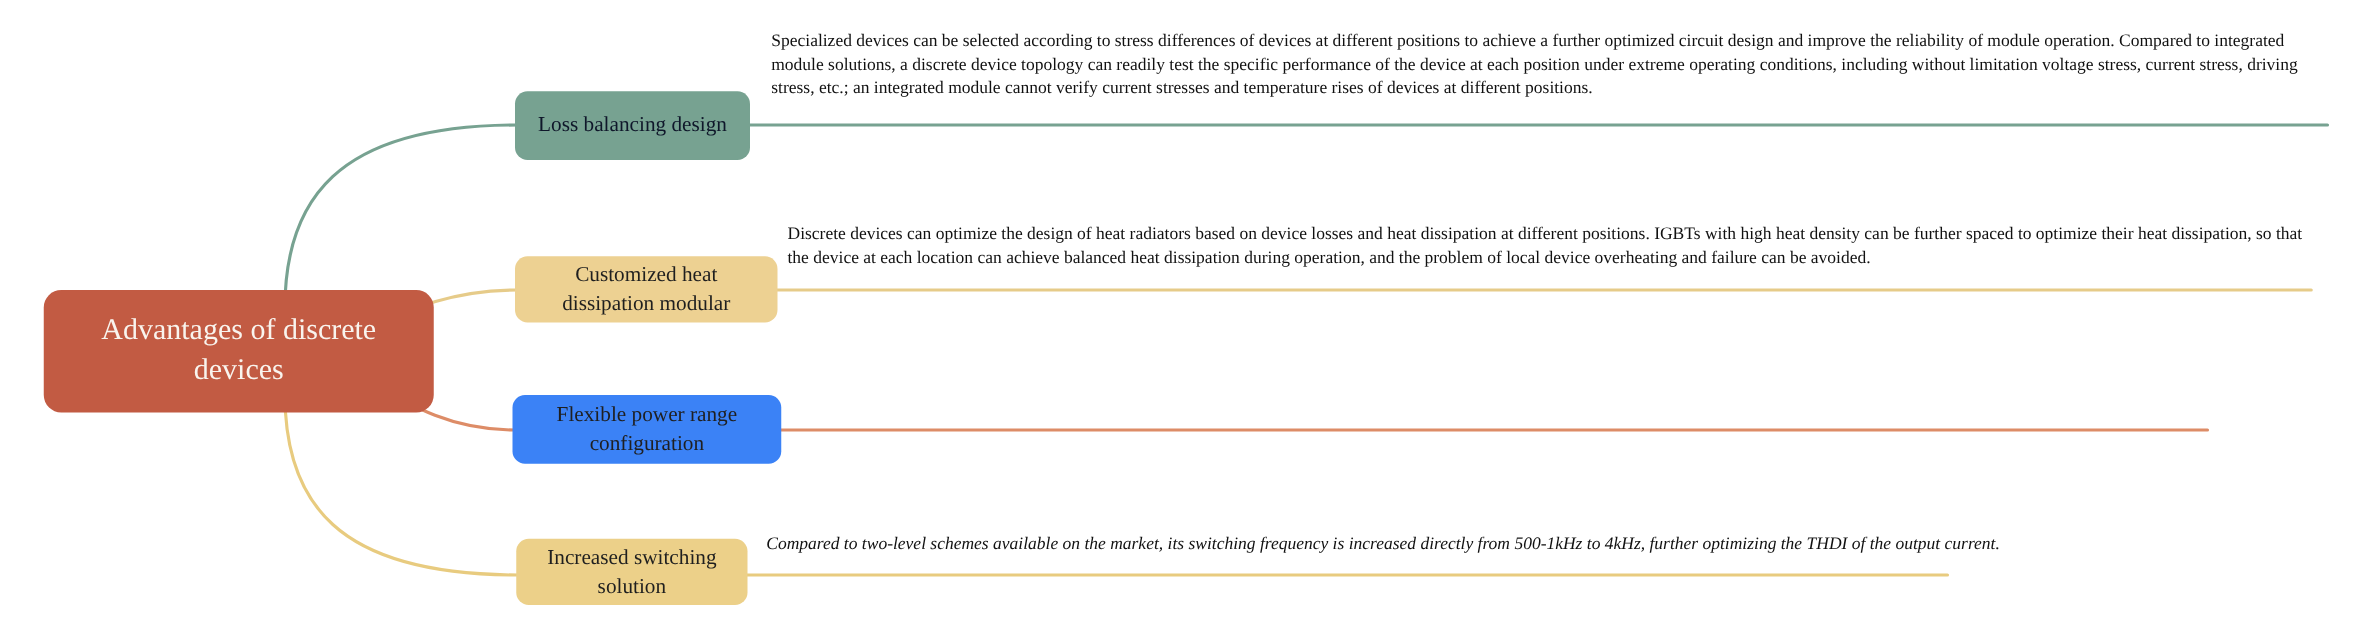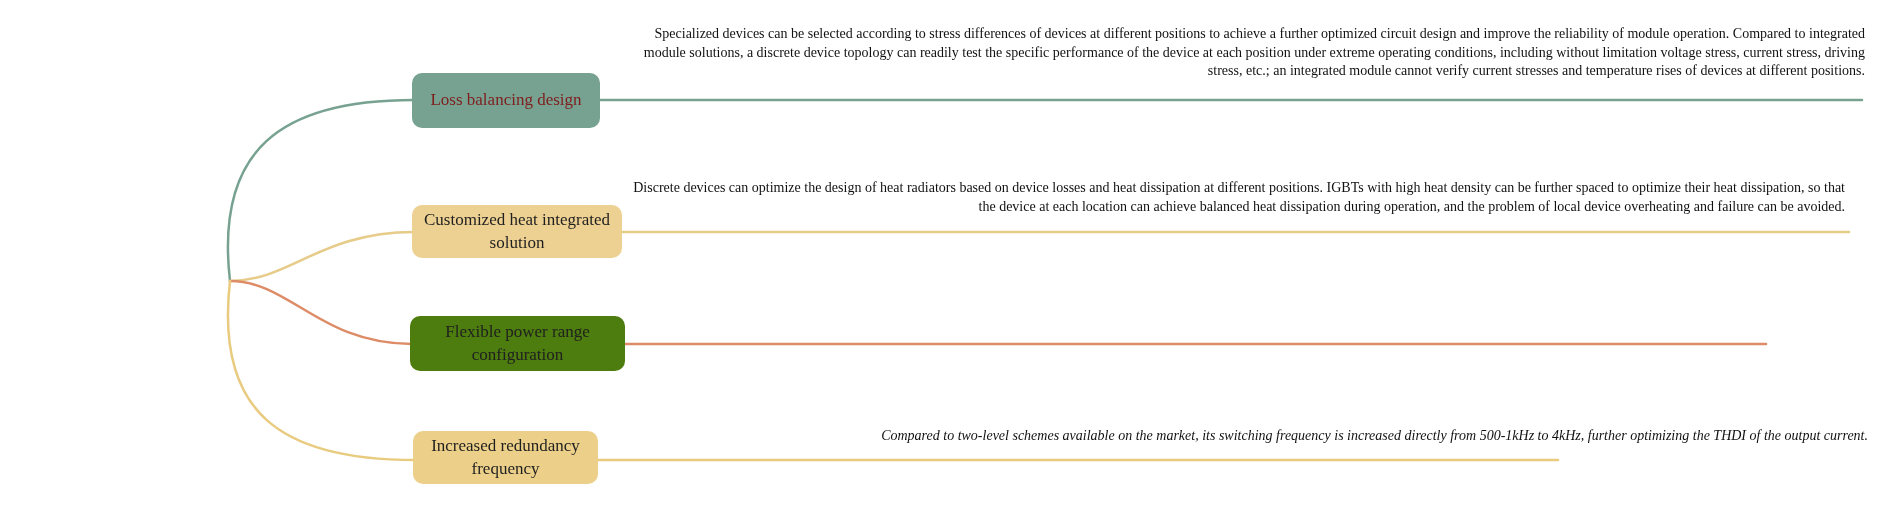--- a/index.html
+++ b/index.html
@@ -41,47 +41,48 @@
   }
   .node-1 { left: 412px; top: 73px;  width: 188px; height: 55px; font-size: 17px; }
   .node-2 { left: 412px; top: 205px; width: 210px; height: 53px; font-size: 17px; }
   .node-3 { left: 410px; top: 316px; width: 215px; height: 55px; font-size: 17px; }
   .node-4 { left: 413px; top: 431px; width: 185px; height: 53px; font-size: 17px; }
   .desc {
     position: absolute;
     font-size: 14px;
     line-height: 18.5px;
     color: #111111;
-    text-align: right;
+    text-align: left;
   }
   .desc-1 { left: 617px; top: 25px;  width: 1248px; }
   .desc-2 { left: 630px; top: 179px; width: 1215px; }
   .desc-3 { left: 628px; top: 289px; width: 1235px; }
   .desc-4 { left: 613px; top: 427px; width: 1255px; font-style: italic; }
 </style>
 </head>
 <body>
 
 <div class="canvas">
 
   <svg class="connectors" viewBox="0 0 1883 508" xmlns="http://www.w3.org/2000/svg">
     <path d="M 230 281 C 215 150 280 100 414 100 L 1862 100" stroke="#77a291"></path>
     <path d="M 230 281 C 290 281 320 232 414 232 L 1849 232" stroke="#e6cb89"></path>
     <path d="M 230 281 C 290 281 320 344 412 344 L 1766 344" stroke="#dd8c67"></path>
     <path d="M 230 281 C 215 412 280 460 415 460 L 1558 460" stroke="#e8cb7f"></path>
   </svg>
 
+  <div class="node root-node" style="background-color: rgb(194, 91, 67); color: rgb(249, 244, 238);">Advantages of discrete devices</div>
 
-  <div class="node node-1" style="background-color: rgb(119, 162, 145); color: #7f1d1d;">Loss balancing design</div>
+  <div class="node node-1" style="background-color: rgb(119, 162, 145); color: #0f172a;">Loss balancing design</div>
 
-  <div class="node node-2" style="background-color: rgb(237, 209, 146); color: rgb(31, 31, 31);">Customized heat integrated solution</div>
+  <div class="node node-2" style="background-color: rgb(237, 209, 146); color: rgb(31, 31, 31);">Customized heat dissipation modular</div>
 
-  <div class="node node-3" style="background-color: #4d7c0f; color: rgb(31, 31, 31);">Flexible power range configuration</div>
+  <div class="node node-3" style="background-color: #3b82f6; color: rgb(31, 31, 31);">Flexible power range configuration</div>
 
-  <div class="node node-4" style="background-color: rgb(236, 208, 137); color: rgb(31, 31, 31);">Increased redundancy frequency</div>
+  <div class="node node-4" style="background-color: rgb(236, 208, 137); color: rgb(31, 31, 31);">Increased switching solution</div>
 
   <div class="desc desc-1">Specialized devices can be selected according to stress differences of devices at different positions to achieve a further optimized circuit design and improve the reliability of module operation. Compared to integrated module solutions, a discrete device topology can readily test the specific performance of the device at each position under extreme operating conditions, including without limitation voltage stress, current stress, driving stress, etc.; an integrated module cannot verify current stresses and temperature rises of devices at different positions.</div>
 
   <div class="desc desc-2">Discrete devices can optimize the design of heat radiators based on device losses and heat dissipation at different positions. IGBTs with high heat density can be further spaced to optimize their heat dissipation, so that the device at each location can achieve balanced heat dissipation during operation, and the problem of local device overheating and failure can be avoided.</div>
 
 
   <div class="desc desc-4">Compared to two-level schemes available on the market, its switching frequency is increased directly from 500-1kHz to 4kHz, further optimizing the THDI of the output current.</div>
 
 </div>
 

